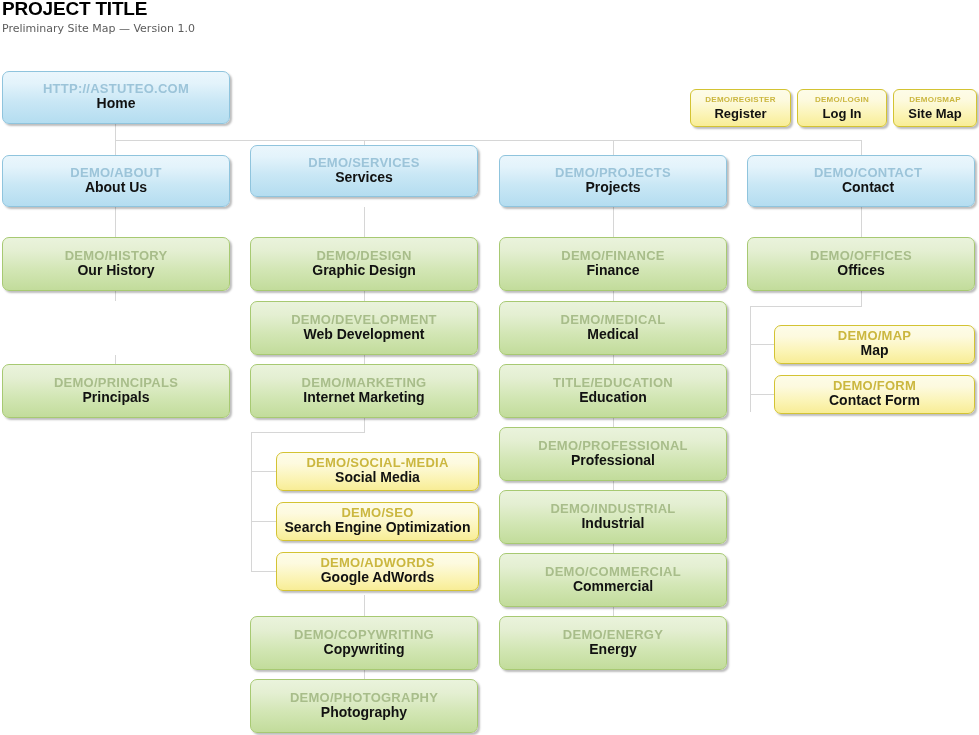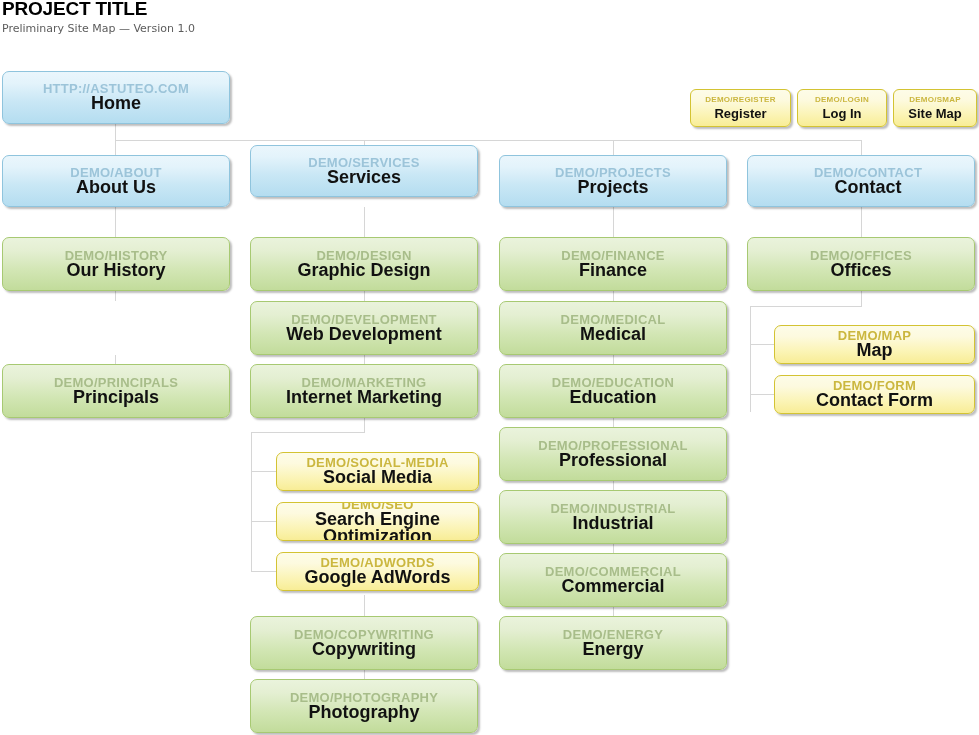--- a/index.html
+++ b/index.html
@@ -49,21 +49,21 @@
   }
   .node .url {
     font-size:13px;
     font-weight:bold;
     letter-spacing:0.25px;
     line-height:11px;
     font-family:"Liberation Sans", sans-serif;
     margin-bottom:1px;
   }
   .node .title {
-    font-size:18px;
+    font-size:14px;
     font-weight:bold;
     color:#111111;
     line-height:17px;
     font-family:"Liberation Sans", sans-serif;
   }
 
   
   .node.blue {
     background: linear-gradient(to bottom, #eaf6fc 0%, #e3f3fb 22%, #c9e7f5 58%, #b4ddf0 100%);
     border-color:#8fc4dd;
@@ -216,21 +216,21 @@
   </div>
   <div class="node green" style="left:499px; top:237px; width:228px; height:54px;">
     <div class="url">DEMO/FINANCE</div>
     <div class="title">Finance</div>
   </div>
   <div class="node green" style="left:499px; top:301px; width:228px; height:54px;">
     <div class="url">DEMO/MEDICAL</div>
     <div class="title">Medical</div>
   </div>
   <div class="node green" style="left:499px; top:364px; width:228px; height:54px;">
-    <div class="url">DEMO/EDUCATION</div>
+    <div class="url">TITLE/EDUCATION</div>
     <div class="title">Education</div>
   </div>
   <div class="node green" style="left:499px; top:427px; width:228px; height:54px;">
     <div class="url">DEMO/PROFESSIONAL</div>
     <div class="title">Professional</div>
   </div>
   <div class="node green" style="left:499px; top:490px; width:228px; height:54px;">
     <div class="url">DEMO/INDUSTRIAL</div>
     <div class="title">Industrial</div>
   </div>

